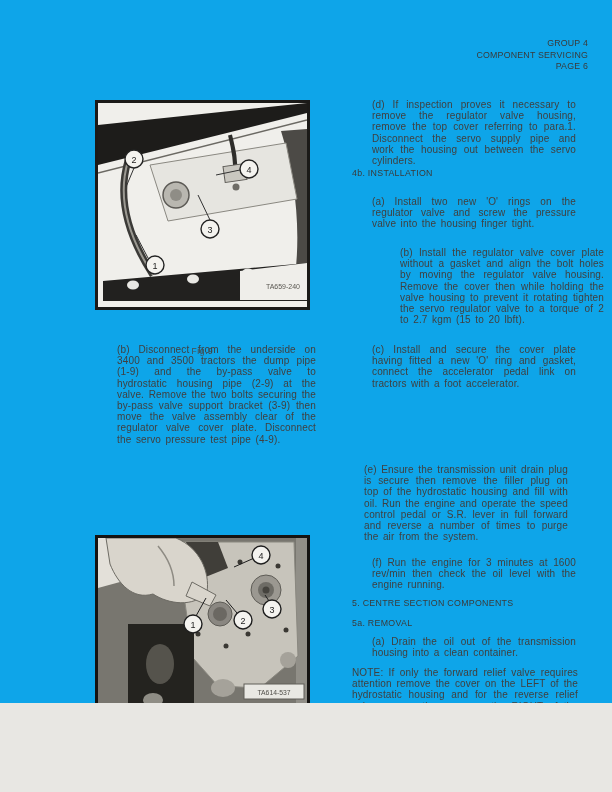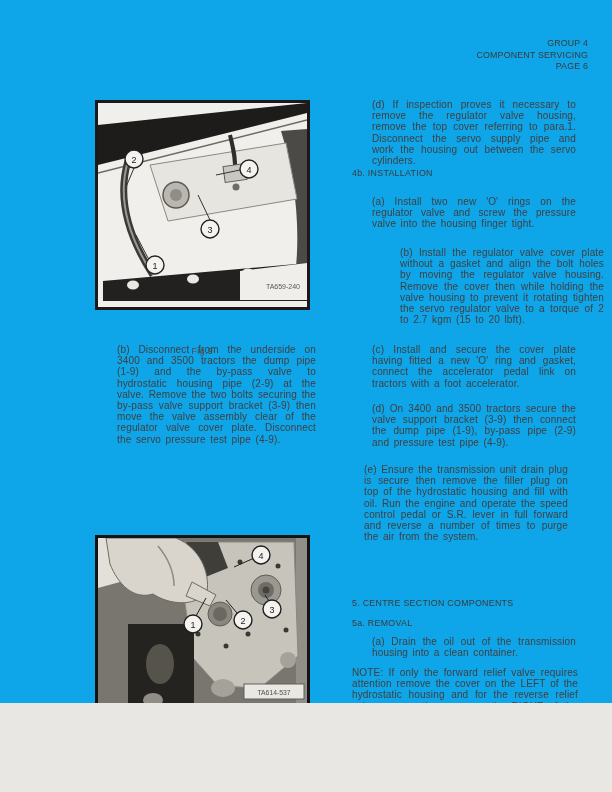--- a/index.html
+++ b/index.html
@@ -162,24 +162,24 @@
   <div class="para" style="left:372px;top:99px;width:204px;">(d) If inspection proves it necessary to remove the regulator valve housing, remove the top cover referring to para.1. Disconnect the servo supply pipe and work the housing out between the servo cylinders.</div>
 
   <div class="sechead" style="left:352px;top:168px;">4b. INSTALLATION</div>
 
   <div class="para" style="left:372px;top:196px;width:204px;">(a) Install two new 'O' rings on the regulator valve and screw the pressure valve into the housing finger tight.</div>
 
   <div class="para" style="left:372px;top:247px;width:204px;margin-left:28px;">(b) Install the regulator valve cover plate without a gasket and align the bolt holes by moving the regulator valve housing. Remove the cover then while holding the valve housing to prevent it rotating tighten the servo regulator valve to a torque of 2 to 2.7 kgm (15 to 20 lbft).</div>
 
   <div class="para" style="left:372px;top:344px;width:204px;">(c) Install and secure the cover plate having fitted a new 'O' ring and gasket, connect the accelerator pedal link on tractors with a foot accelerator.</div>
 
-  <div class="para" style="left:372px;top:403px;width:204px;">(d) On 3400 and 3500 tractors secure the valve support bracket (3-9) then connect the dump pipe (1-9), by-pass pipe (2-9) and pressure test pipe (4-9).</div>
 
   <div class="para" style="left:364px;top:464px;width:204px;">(e) Ensure the transmission unit drain plug is secure then remove the filler plug on top of the hydrostatic housing and fill with oil. Run the engine and operate the speed control pedal or S.R. lever in full forward and reverse a number of times to purge the air from the system.</div>
 
+  <div class="para" style="left:372px;top:557px;width:204px;">(f) Run the engine for 3 minutes at 1600 rev/min then check the oil level with the engine running.</div>
 
   <div class="sechead" style="left:352px;top:598px;">5. CENTRE SECTION COMPONENTS</div>
 
   <div class="sechead" style="left:352px;top:618px;">5a. REMOVAL</div>
 
   <div class="para" style="left:372px;top:636px;width:204px;">(a) Drain the oil out of the transmission housing into a clean container.</div>
 
   <div class="para" style="left:352px;top:667px;width:226px;">NOTE: If only the forward relief valve requires attention remove the cover on the LEFT of the hydrostatic housing and for the reverse relief valve remove the cover on the RIGHT of the housing. For check valves the reverse applies.</div>
 
 </div>

